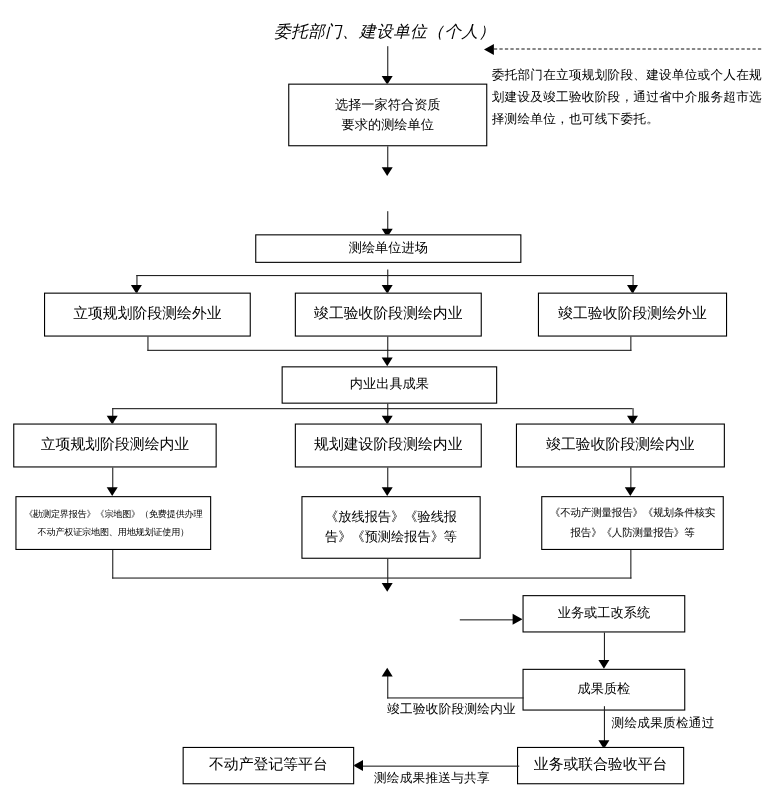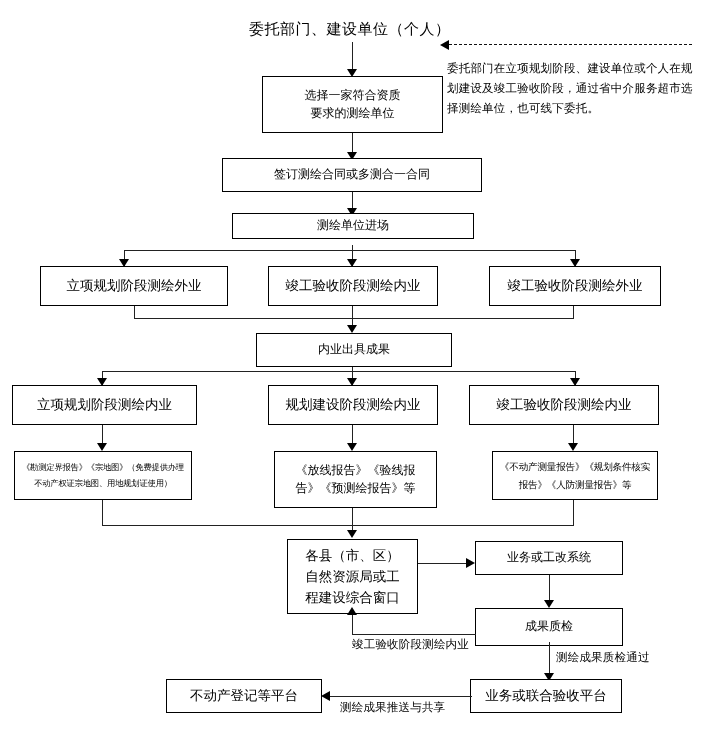--- a/index.html
+++ b/index.html
@@ -24,20 +24,21 @@
     justify-content:center;
     text-align:center;
     line-height:1.45;
     padding:2px 4px;
   }
   .t-title{
     position:absolute;
     font-size:15px;
     white-space:nowrap;
     letter-spacing:0.5px;
+    font-style:italic;
   }
   .note{
     position:absolute;
     font-size:11.5px;
     line-height:1.75;
     letter-spacing:0.2px;
   }
   .lbl{
     position:absolute;
     font-size:11.5px;
@@ -85,21 +86,20 @@
 
   <div class="v" style="left:352px;top:42px;height:29px;"></div>
   <div class="arw-d" style="left:347px;top:69px;"></div>
 
   <div class="box f15" style="left:262px;top:76px;width:181px;height:57px;white-space:pre-line;">选择一家符合资质
 要求的测绘单位</div>
 
   <div class="v" style="left:352px;top:133px;height:24px;"></div>
   <div class="arw-d" style="left:347px;top:152px;"></div>
 
-  <div class="box f15" style="left:222px;top:158px;width:260px;height:34px;">签订测绘合同或多测合一合同</div>
 
   <div class="v" style="left:352px;top:192px;height:21px;"></div>
   <div class="arw-d" style="left:347px;top:208px;"></div>
 
   <div class="box f15" style="left:232px;top:213px;width:242px;height:26px;">测绘单位进场</div>
 
   <div class="v" style="left:352px;top:245px;height:6px;"></div>
   <div class="h" style="left:124px;top:250px;width:452px;"></div>
   <div class="v" style="left:124px;top:250px;height:17px;"></div>
   <div class="v" style="left:352px;top:250px;height:17px;"></div>
@@ -146,23 +146,20 @@
 告》《预测绘报告》等</div>
   <div class="box f10" style="left:492px;top:451px;width:166px;height:49px;">《不动产测量报告》《规划条件核实报告》《人防测量报告》等</div>
 
   <div class="v" style="left:102px;top:500px;height:26px;"></div>
   <div class="h" style="left:102px;top:525px;width:250px;"></div>
   <div class="v" style="left:573px;top:500px;height:26px;"></div>
   <div class="h" style="left:352px;top:525px;width:222px;"></div>
   <div class="v" style="left:352px;top:508px;height:26px;"></div>
   <div class="arw-d" style="left:347px;top:530px;"></div>
 
-  <div class="box f13" style="left:287px;top:539px;width:131px;height:75px;white-space:pre-line;line-height:1.55;">各县（市、区）
-自然资源局或工
-程建设综合窗口</div>
 
   <div class="h" style="left:418px;top:563px;width:52px;"></div>
   <div class="arw-r" style="left:466px;top:558px;"></div>
 
   <div class="box f15" style="left:475px;top:541px;width:148px;height:34px;">业务或工改系统</div>
 
   <div class="v" style="left:549px;top:575px;height:30px;"></div>
   <div class="arw-d" style="left:544px;top:600px;"></div>
 
   <div class="box f15" style="left:475px;top:608px;width:148px;height:38px;">成果质检</div>

